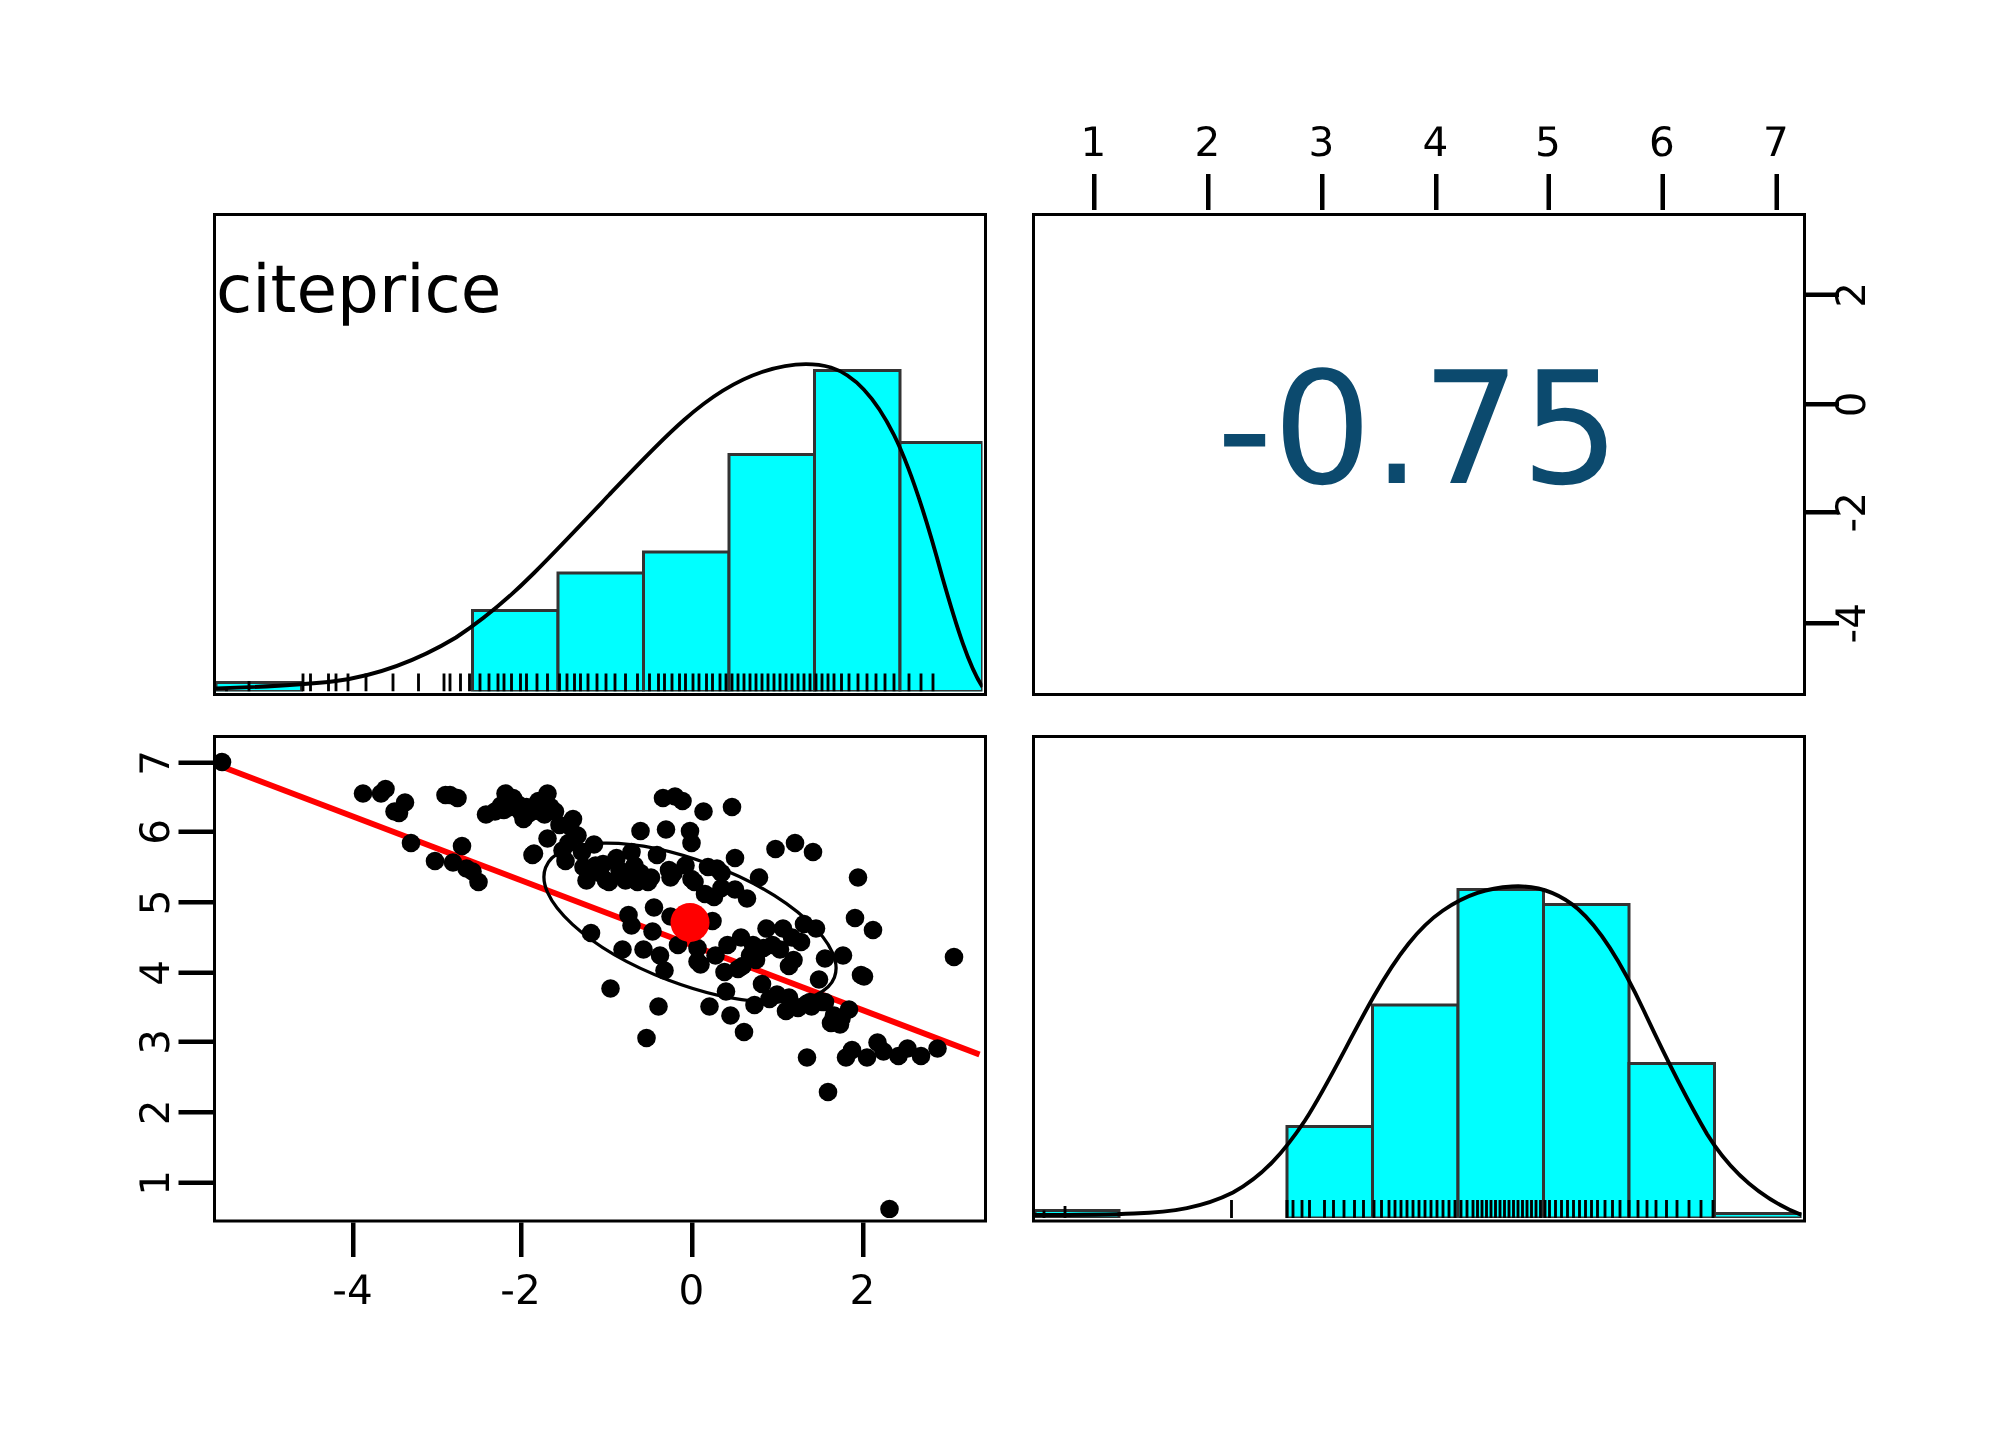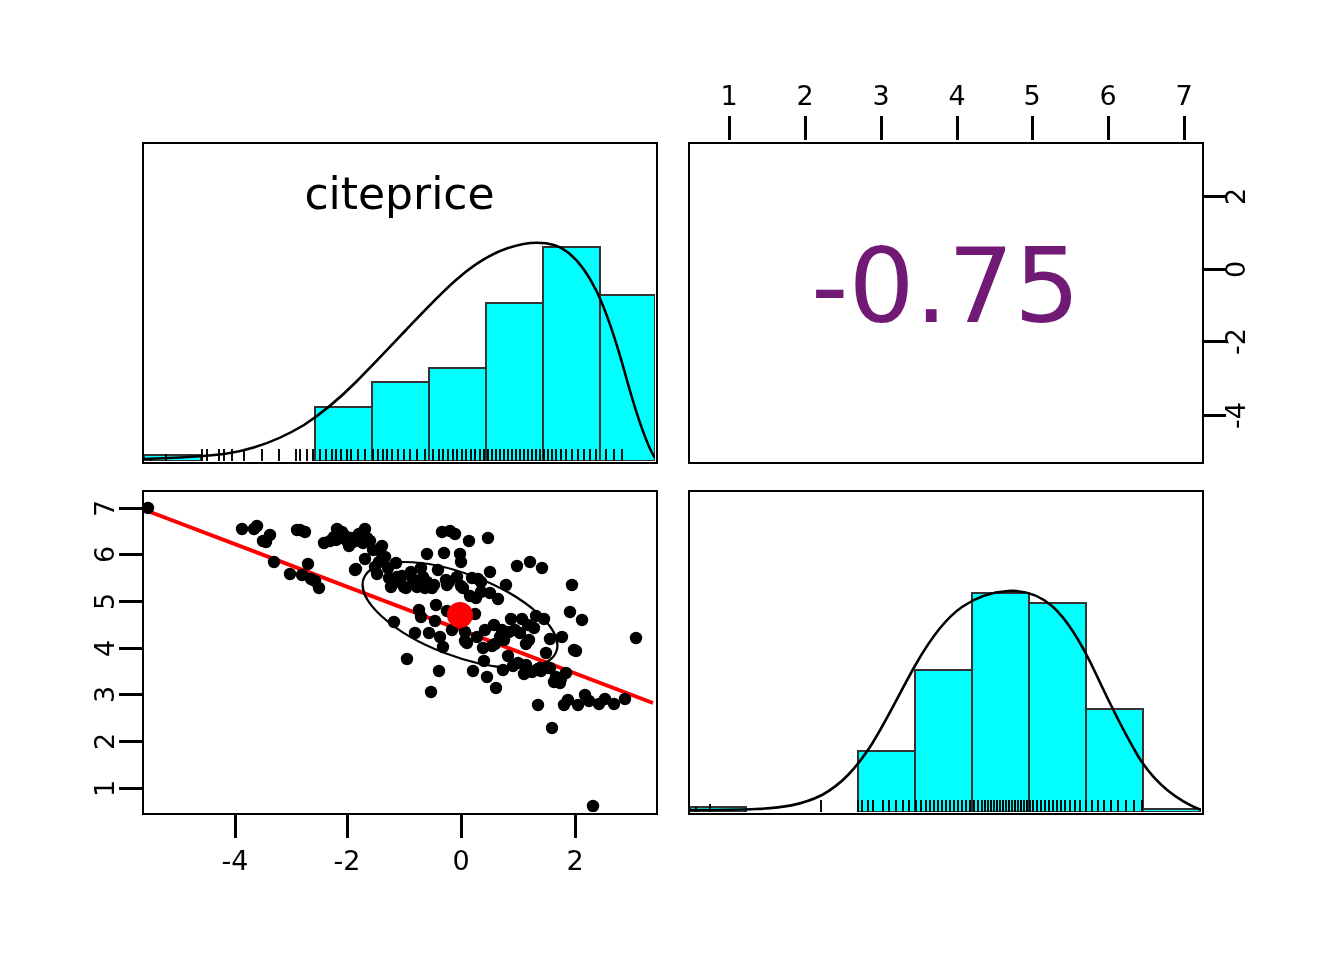--- a/index.html
+++ b/index.html
@@ -38,28 +38,27 @@
   .axis-label.vert {
     transform-origin: 50% 50%;
     transform: rotate(-90deg);
   }
   .panel-title {
     position: absolute;
     font-family: "DejaVu Sans", "Liberation Sans", sans-serif;
     font-size: 44px;
     color: #000000;
     white-space: nowrap;
-    text-align: center;
     line-height: 1;
   }
   .corr-value {
     position: absolute;
     font-family: "DejaVu Sans", "Liberation Sans", sans-serif;
     font-size: 104px;
-    color: #701a75;
+    color: #0c4a6e;
     white-space: nowrap;
     text-align: center;
     line-height: 1;
   }
   .tick {
     position: absolute;
     background: #000000;
   }
 </style>
 </head>

